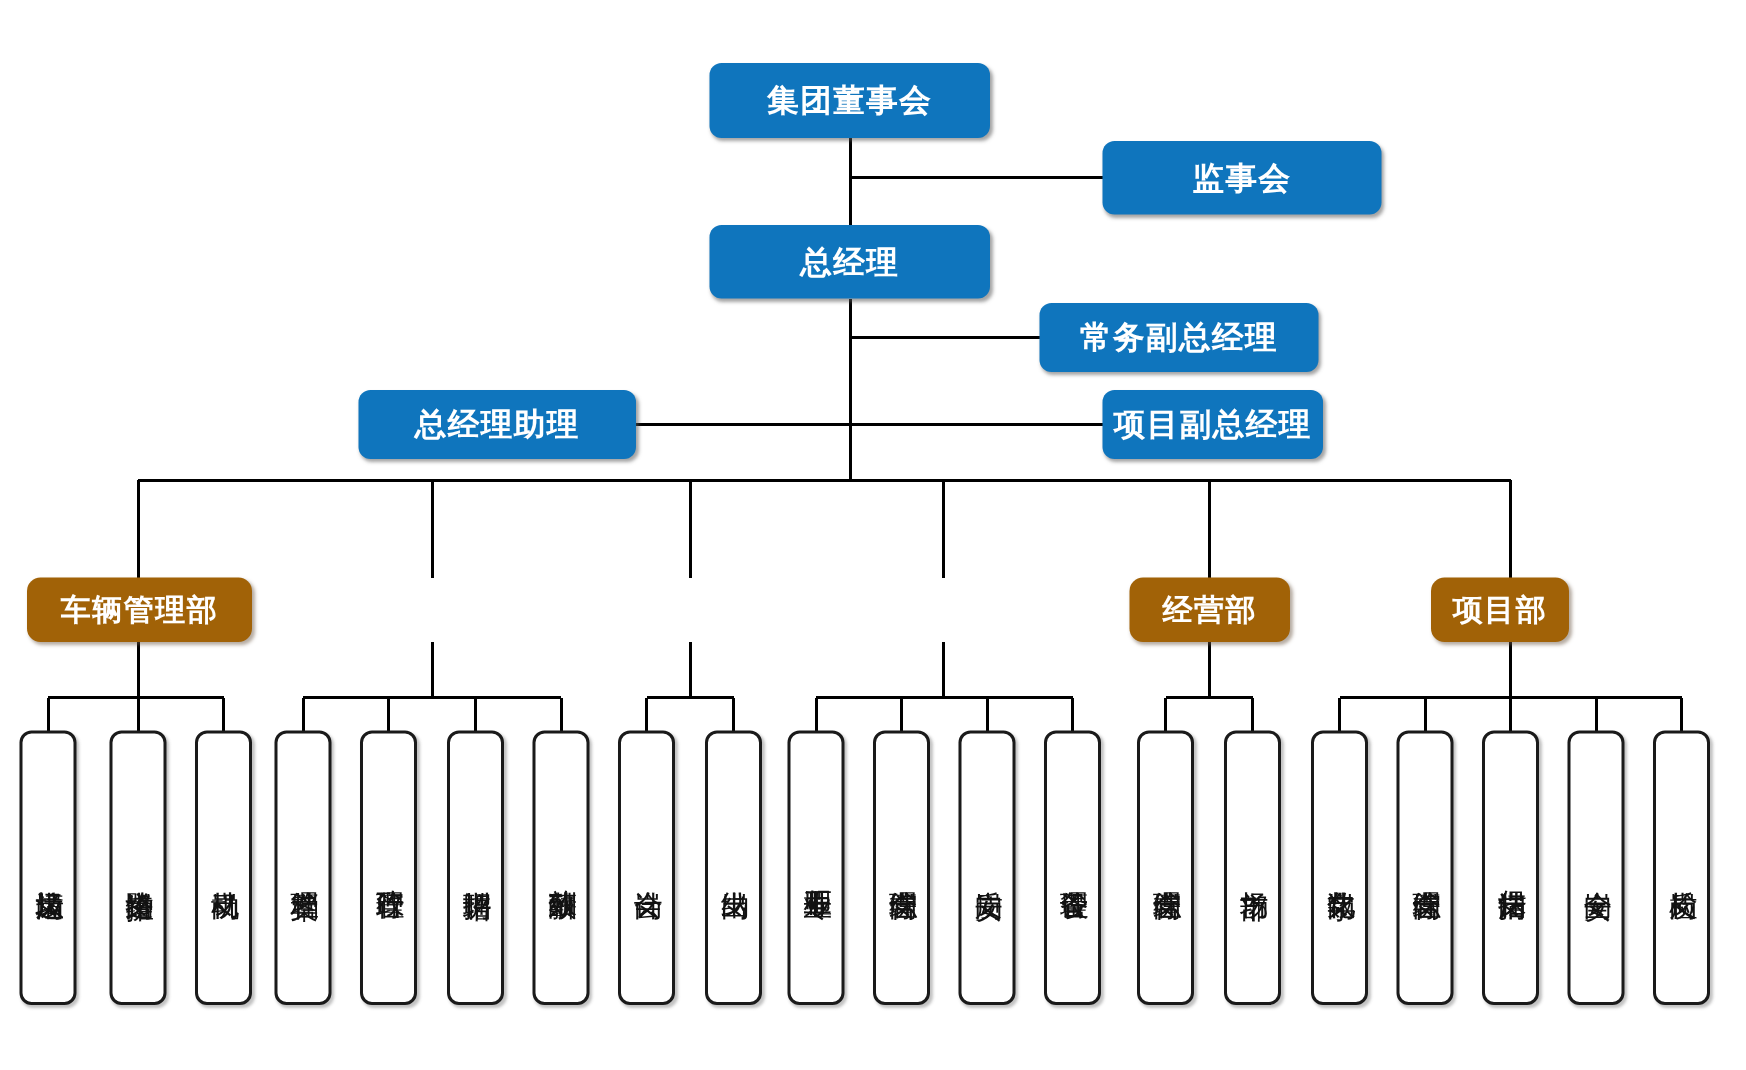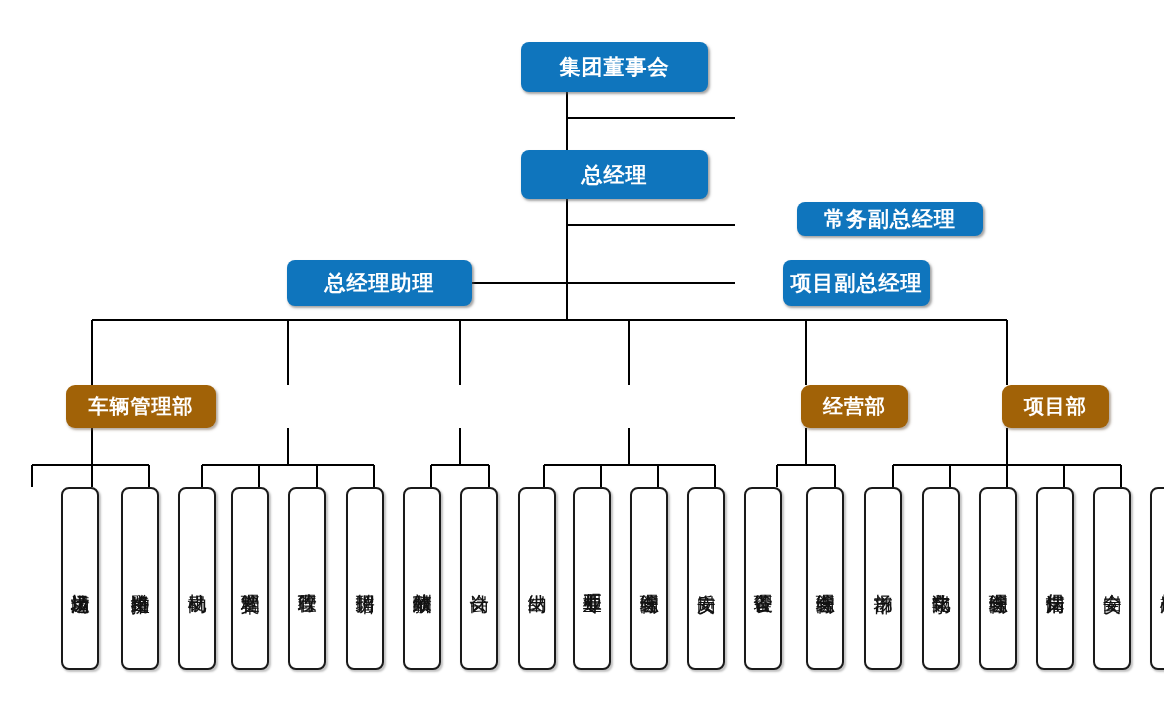--- a/index.html
+++ b/index.html
@@ -22,21 +22,20 @@
     pointer-events:none;
   }
   .node{
     position:absolute;
     box-sizing:border-box;
     display:flex;
     align-items:center;
     justify-content:center;
     text-align:right;
     z-index:3;
-    margin-left:48px;
   }
   .blue{
     background:#0F75BD;
     color:#ffffff;
     border-radius:8px;
     font-size:21px;
     font-weight:700;
     letter-spacing:1px;
     box-shadow:1.5px 2px 2.5px rgba(90,90,90,0.55);
   }
@@ -135,26 +134,29 @@
       <line x1="1007" y1="465" x2="1007" y2="487"></line>
       <line x1="1064" y1="465" x2="1064" y2="487"></line>
       <line x1="1121" y1="465" x2="1121" y2="487"></line>
     </g>
   </svg>
 
   <div class="node blue" style="left:473px;top:42px;width:187px;height:50px;">
     <span>集团董事会</span>
   </div>
 
+  <div class="node blue" style="left:735px;top:94px;width:186px;height:49px;">
+    <span>监事会</span>
+  </div>
 
   <div class="node blue" style="left:473px;top:150px;width:187px;height:49px;">
     <span>总经理</span>
   </div>
 
-  <div class="node blue" style="left:749px;top:202px;width:186px;height:34px;">
+  <div class="node blue" style="left:693px;top:202px;width:186px;height:46px;">
     <span>常务副总经理</span>
   </div>
 
   <div class="node blue" style="left:735px;top:260px;width:147px;height:46px;">
     <span>项目副总经理</span>
   </div>
 
   <div class="node blue" style="left:239px;top:260px;width:185px;height:46px;">
     <span>总经理助理</span>
   </div>
@@ -163,21 +165,21 @@
     <span>车辆管理部</span>
   </div>
 
 
 
 
   <div class="node orange" style="left:753px;top:385px;width:107px;height:43px;">
     <span>经营部</span>
   </div>
 
-  <div class="node orange" style="left:954px;top:385px;width:107px;height:43px;">
+  <div class="node orange" style="left:954px;top:385px;width:92px;height:43px;">
     <span>项目部</span>
   </div>
 
   <div class="node leaf" style="left:13px;top:487px;width:38px;height:183px;">
     <span>垃圾清运岗</span>
   </div>
   <div class="node leaf" style="left:73px;top:487px;width:38px;height:183px;">
     <span>道路维护岗</span>
   </div>
   <div class="node leaf" style="left:130px;top:487px;width:38px;height:183px;">

